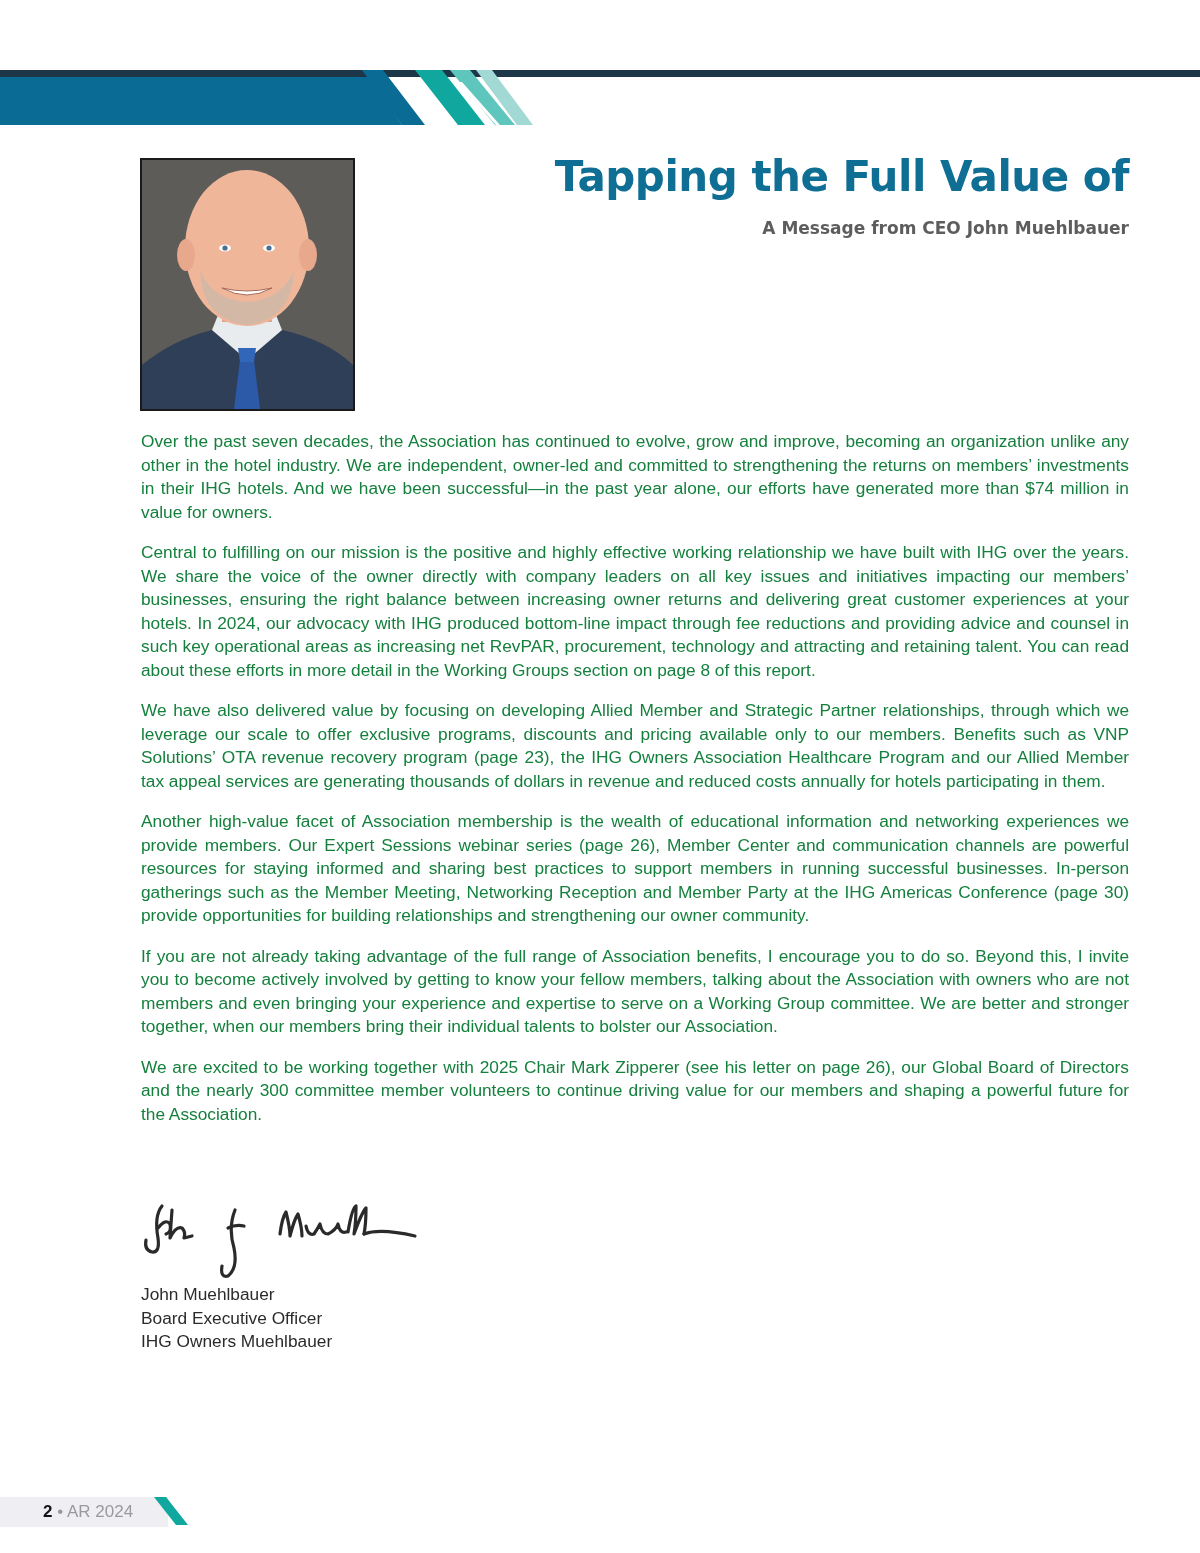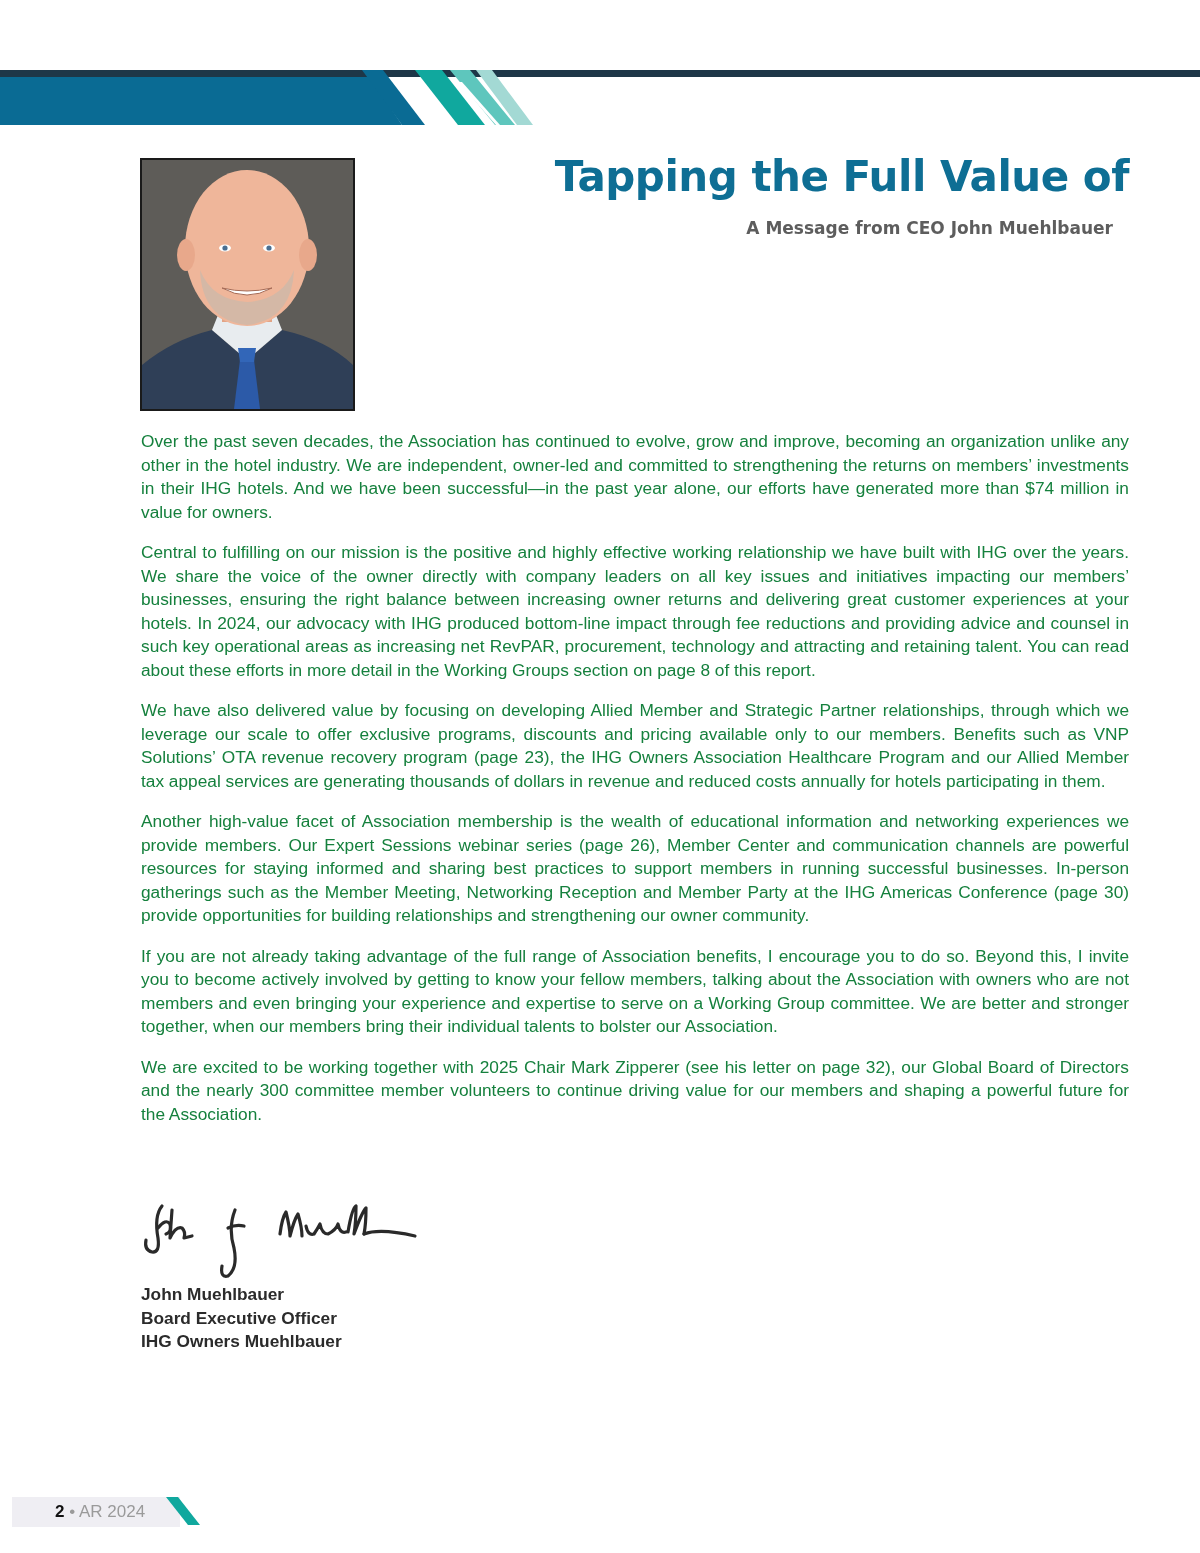--- a/index.html
+++ b/index.html
@@ -37,21 +37,21 @@
     margin: 0;
     font-family: "DejaVu Sans", sans-serif;
     font-weight: bold;
     color: #0e6e94;
     font-size: 42px;
     line-height: 53px;
     letter-spacing: -0.5px;
     text-align: right;
   }
   .page-subtitle {
-    margin: 14px 16px 0 0;
+    margin: 14px 0 0 0;
     font-family: "DejaVu Sans", sans-serif;
     font-weight: bold;
     color: #5d5d5d;
     font-size: 17px;
     line-height: 22px;
   }
 
   .body-text {
     position: absolute;
     left: 141px; top: 430px;
@@ -69,27 +69,26 @@
     position: absolute;
     left: 140px; top: 1198px;
     width: 280px; height: 85px;
   }
   .signer {
     position: absolute;
     left: 141px; top: 1283px;
     font-size: 17.3px;
     line-height: 23.5px;
     color: #2b2b2b;
-    font-weight: bold;
   }
   .signer div { white-space: nowrap; }
 
   .footer {
     position: absolute;
-    left: 12px; top: 1497px;
+    left: 0; top: 1497px;
     width: 200px; height: 38px; padding-left: 36px;
   }
   .footer-pill {
     position: absolute; left: 0; top: 0;
     width: 168px; height: 30px;
     background: #efeef3;
   }
   .footer-text {
     position: absolute; left: 43px; top: 4px;
     font-size: 17px; line-height: 22px;
@@ -155,21 +154,21 @@
   </h1>
   <p class="page-subtitle">A Message from CEO John Muehlbauer</p>
 </div>
 
 <div class="body-text">
   <p>Over the past seven decades, the Association has continued to evolve, grow and improve, becoming an organization unlike any other in the hotel industry. We are independent, owner-led and committed to strengthening the returns on members’ investments in their IHG hotels. And we have been successful—in the past year alone, our efforts have generated more than $74 million in value for owners.</p>
   <p>Central to fulfilling on our mission is the positive and highly effective working relationship we have built with IHG over the years. We share the voice of the owner directly with company leaders on all key issues and initiatives impacting our members’ businesses, ensuring the right balance between increasing owner returns and delivering great customer experiences at your hotels. In 2024, our advocacy with IHG produced bottom-line impact through fee reductions and providing advice and counsel in such key operational areas as increasing net RevPAR, procurement, technology and attracting and retaining talent. You can read about these efforts in more detail in the Working Groups section on page 8 of this report.</p>
   <p>We have also delivered value by focusing on developing Allied Member and Strategic Partner relationships, through which we leverage our scale to offer exclusive programs, discounts and pricing available only to our members. Benefits such as VNP Solutions’ OTA revenue recovery program (page 23), the IHG Owners Association Healthcare Program and our Allied Member tax appeal services are generating thousands of dollars in revenue and reduced costs annually for hotels participating in them.</p>
   <p>Another high-value facet of Association membership is the wealth of educational information and networking experiences we provide members. Our Expert Sessions webinar series (page 26), Member Center and communication channels are powerful resources for staying informed and sharing best practices to support members in running successful businesses. In-person gatherings such as the Member Meeting, Networking Reception and Member Party at the IHG Americas Conference (page 30) provide opportunities for building relationships and strengthening our owner community.</p>
   <p>If you are not already taking advantage of the full range of Association benefits, I encourage you to do so. Beyond this, I invite you to become actively involved by getting to know your fellow members, talking about the Association with owners who are not members and even bringing your experience and expertise to serve on a Working Group committee. We are better and stronger together, when our members bring their individual talents to bolster our Association.</p>
-  <p>We are excited to be working together with 2025 Chair Mark Zipperer (see his letter on page 32), our Global Board of Directors and the nearly 300 committee member volunteers to continue driving value for our members and shaping a powerful future for the Association.</p>
+  <p>We are excited to be working together with 2025 Chair Mark Zipperer (see his letter on page 26), our Global Board of Directors and the nearly 300 committee member volunteers to continue driving value for our members and shaping a powerful future for the Association.</p>
 </div>
 
 <div class="signature">
   <svg width="280" height="85" viewBox="0 0 280 85" fill="none" stroke="#2a2a2a" stroke-width="3.2" stroke-linecap="round" stroke-linejoin="round">
 
     <path d="M22,8 Q14,18 18,40 Q20,55 12,54 Q4,52 6,42"></path>
 
     <path d="M18,30 Q26,20 30,26 Q32,34 26,36"></path>
     <path d="M32,12 L30,40 Q36,28 42,30 Q46,34 44,40 L52,38"></path>
 

